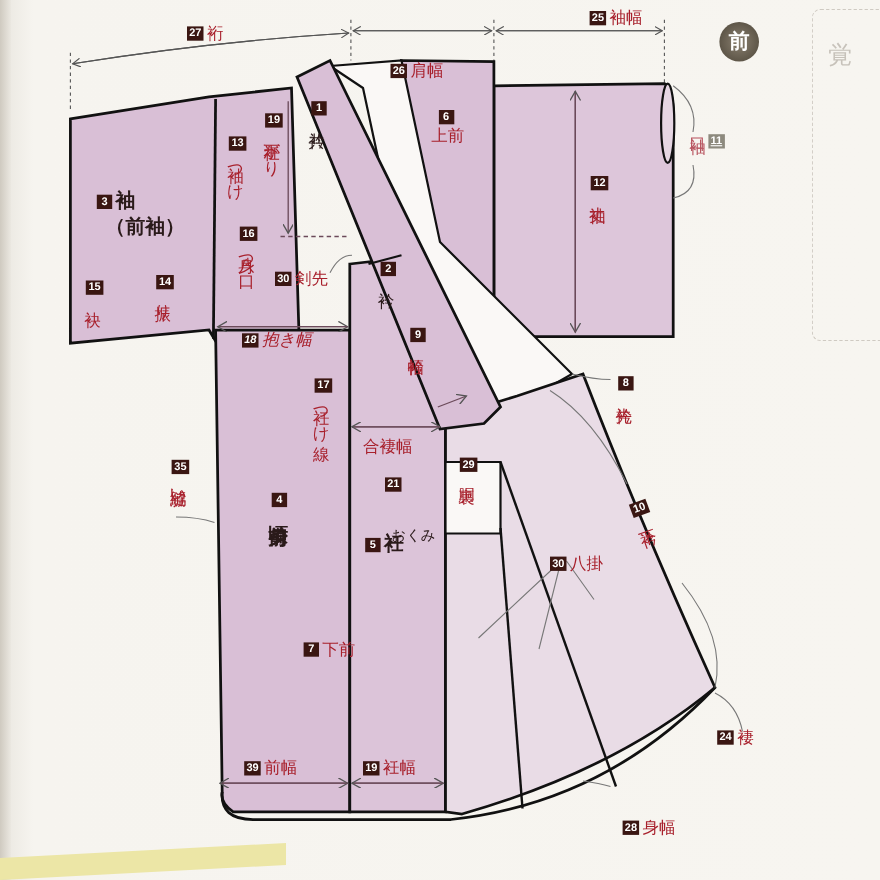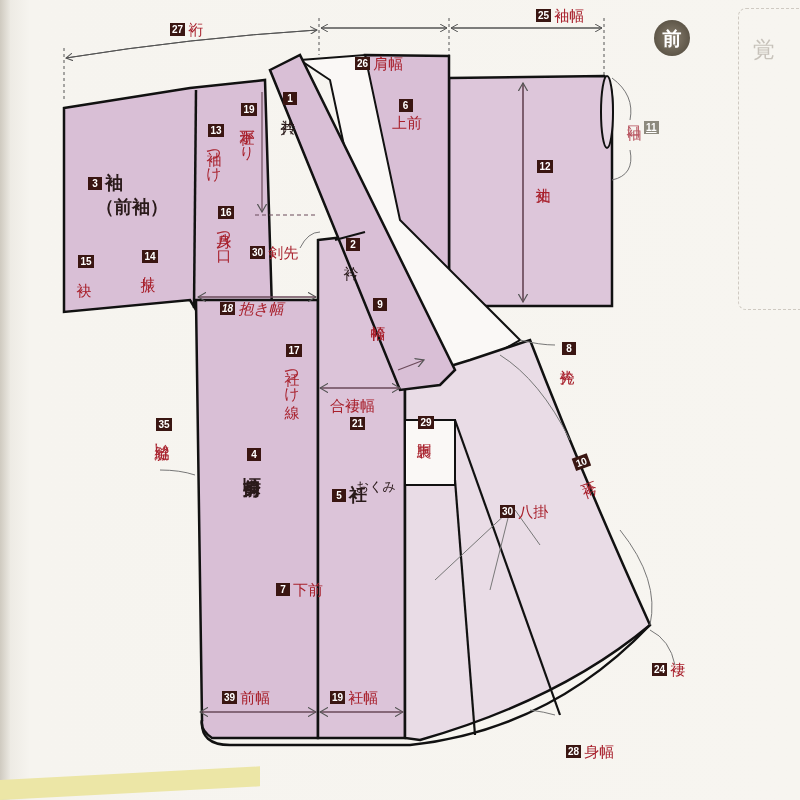--- a/index.html
+++ b/index.html
@@ -127,20 +127,20 @@
 <div class="lbl v" style="left:535px;top:160px;"><span class="num">12</span><span>袖丈</span></div>
 <div class="lbl v" style="left:206px;top:124px;"><span class="num">13</span><span>袖つけ</span></div>
 <div class="lbl v" style="left:140px;top:250px;"><span class="num">14</span><span>振り</span></div>
 <div class="lbl v" style="left:76px;top:255px;"><span class="num">15</span><span>袂</span></div>
 <div class="lbl v" style="left:216px;top:206px;"><span class="num">16</span><span>身八つ口</span></div>
 <div class="lbl v" style="left:284px;top:344px;"><span class="num">17</span><span>衽つけ線</span></div>
 <div class="lbl" style="left:220px;top:301px;font-style:italic;"><span class="num">18</span><span>抱き幅</span></div>
 <div class="lbl v" style="left:239px;top:103px;"><span class="num">19</span><span>衽下がり</span></div>
 <div class="lbl" style="left:250px;top:245px;"><span class="num">30</span><span>剣先</span></div>
 <div class="lbl" style="left:330px;top:398px;">合褄幅</div>
-<div class="lbl" style="left:350px;top:416px;"><span class="num">21</span></div>
+<div class="lbl" style="left:350px;top:432px;"><span class="num">21</span></div>
 <div class="lbl" style="left:222px;top:690px;"><span class="num">39</span><span>前幅</span></div>
 <div class="lbl" style="left:330px;top:690px;"><span class="num">19</span><span>衽幅</span></div>
 <div class="lbl" style="left:652px;top:662px;"><span class="num">24</span><span>褄</span></div>
 <div class="lbl" style="left:566px;top:744px;"><span class="num">28</span><span>身幅</span></div>
 <div class="lbl v" style="left:416px;top:416px;"><span class="num">29</span><span>胴裏</span></div>
 <div class="lbl" style="left:500px;top:504px;"><span class="num">30</span><span>八掛</span></div>
 <div class="lbl v" style="left:154px;top:418px;"><span class="num">35</span><span>脇縫い</span></div>
 
 </body></html>

